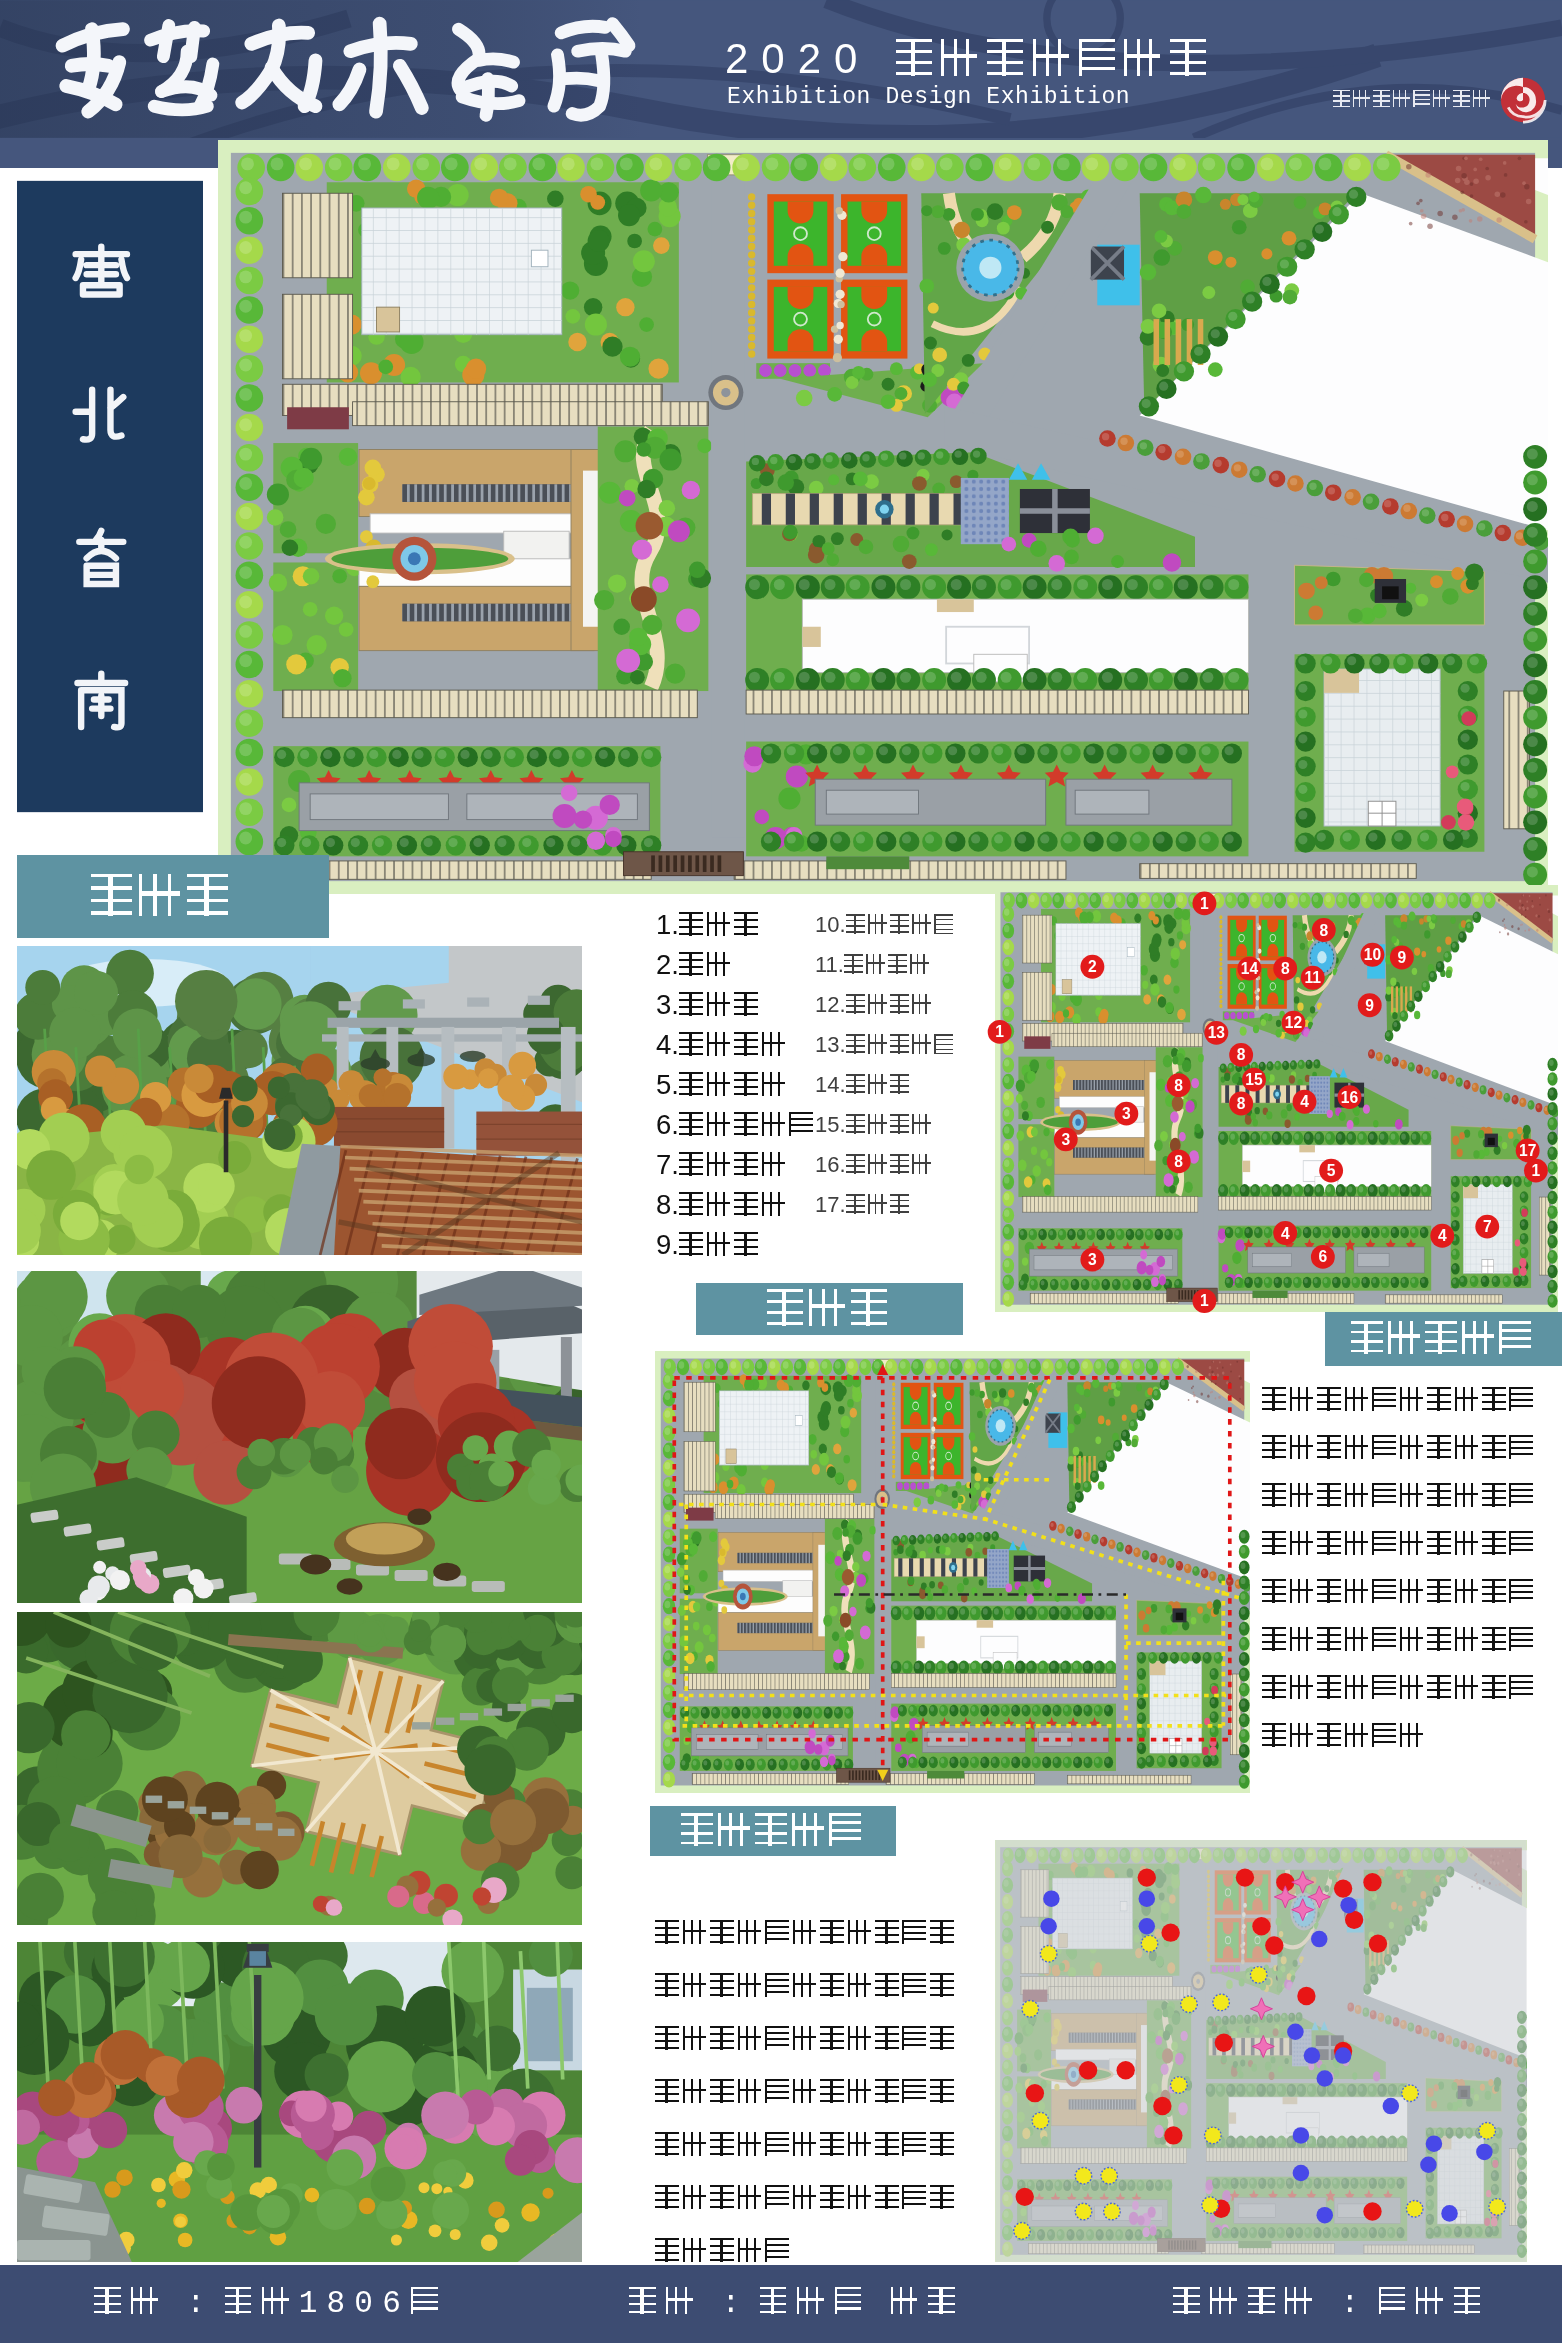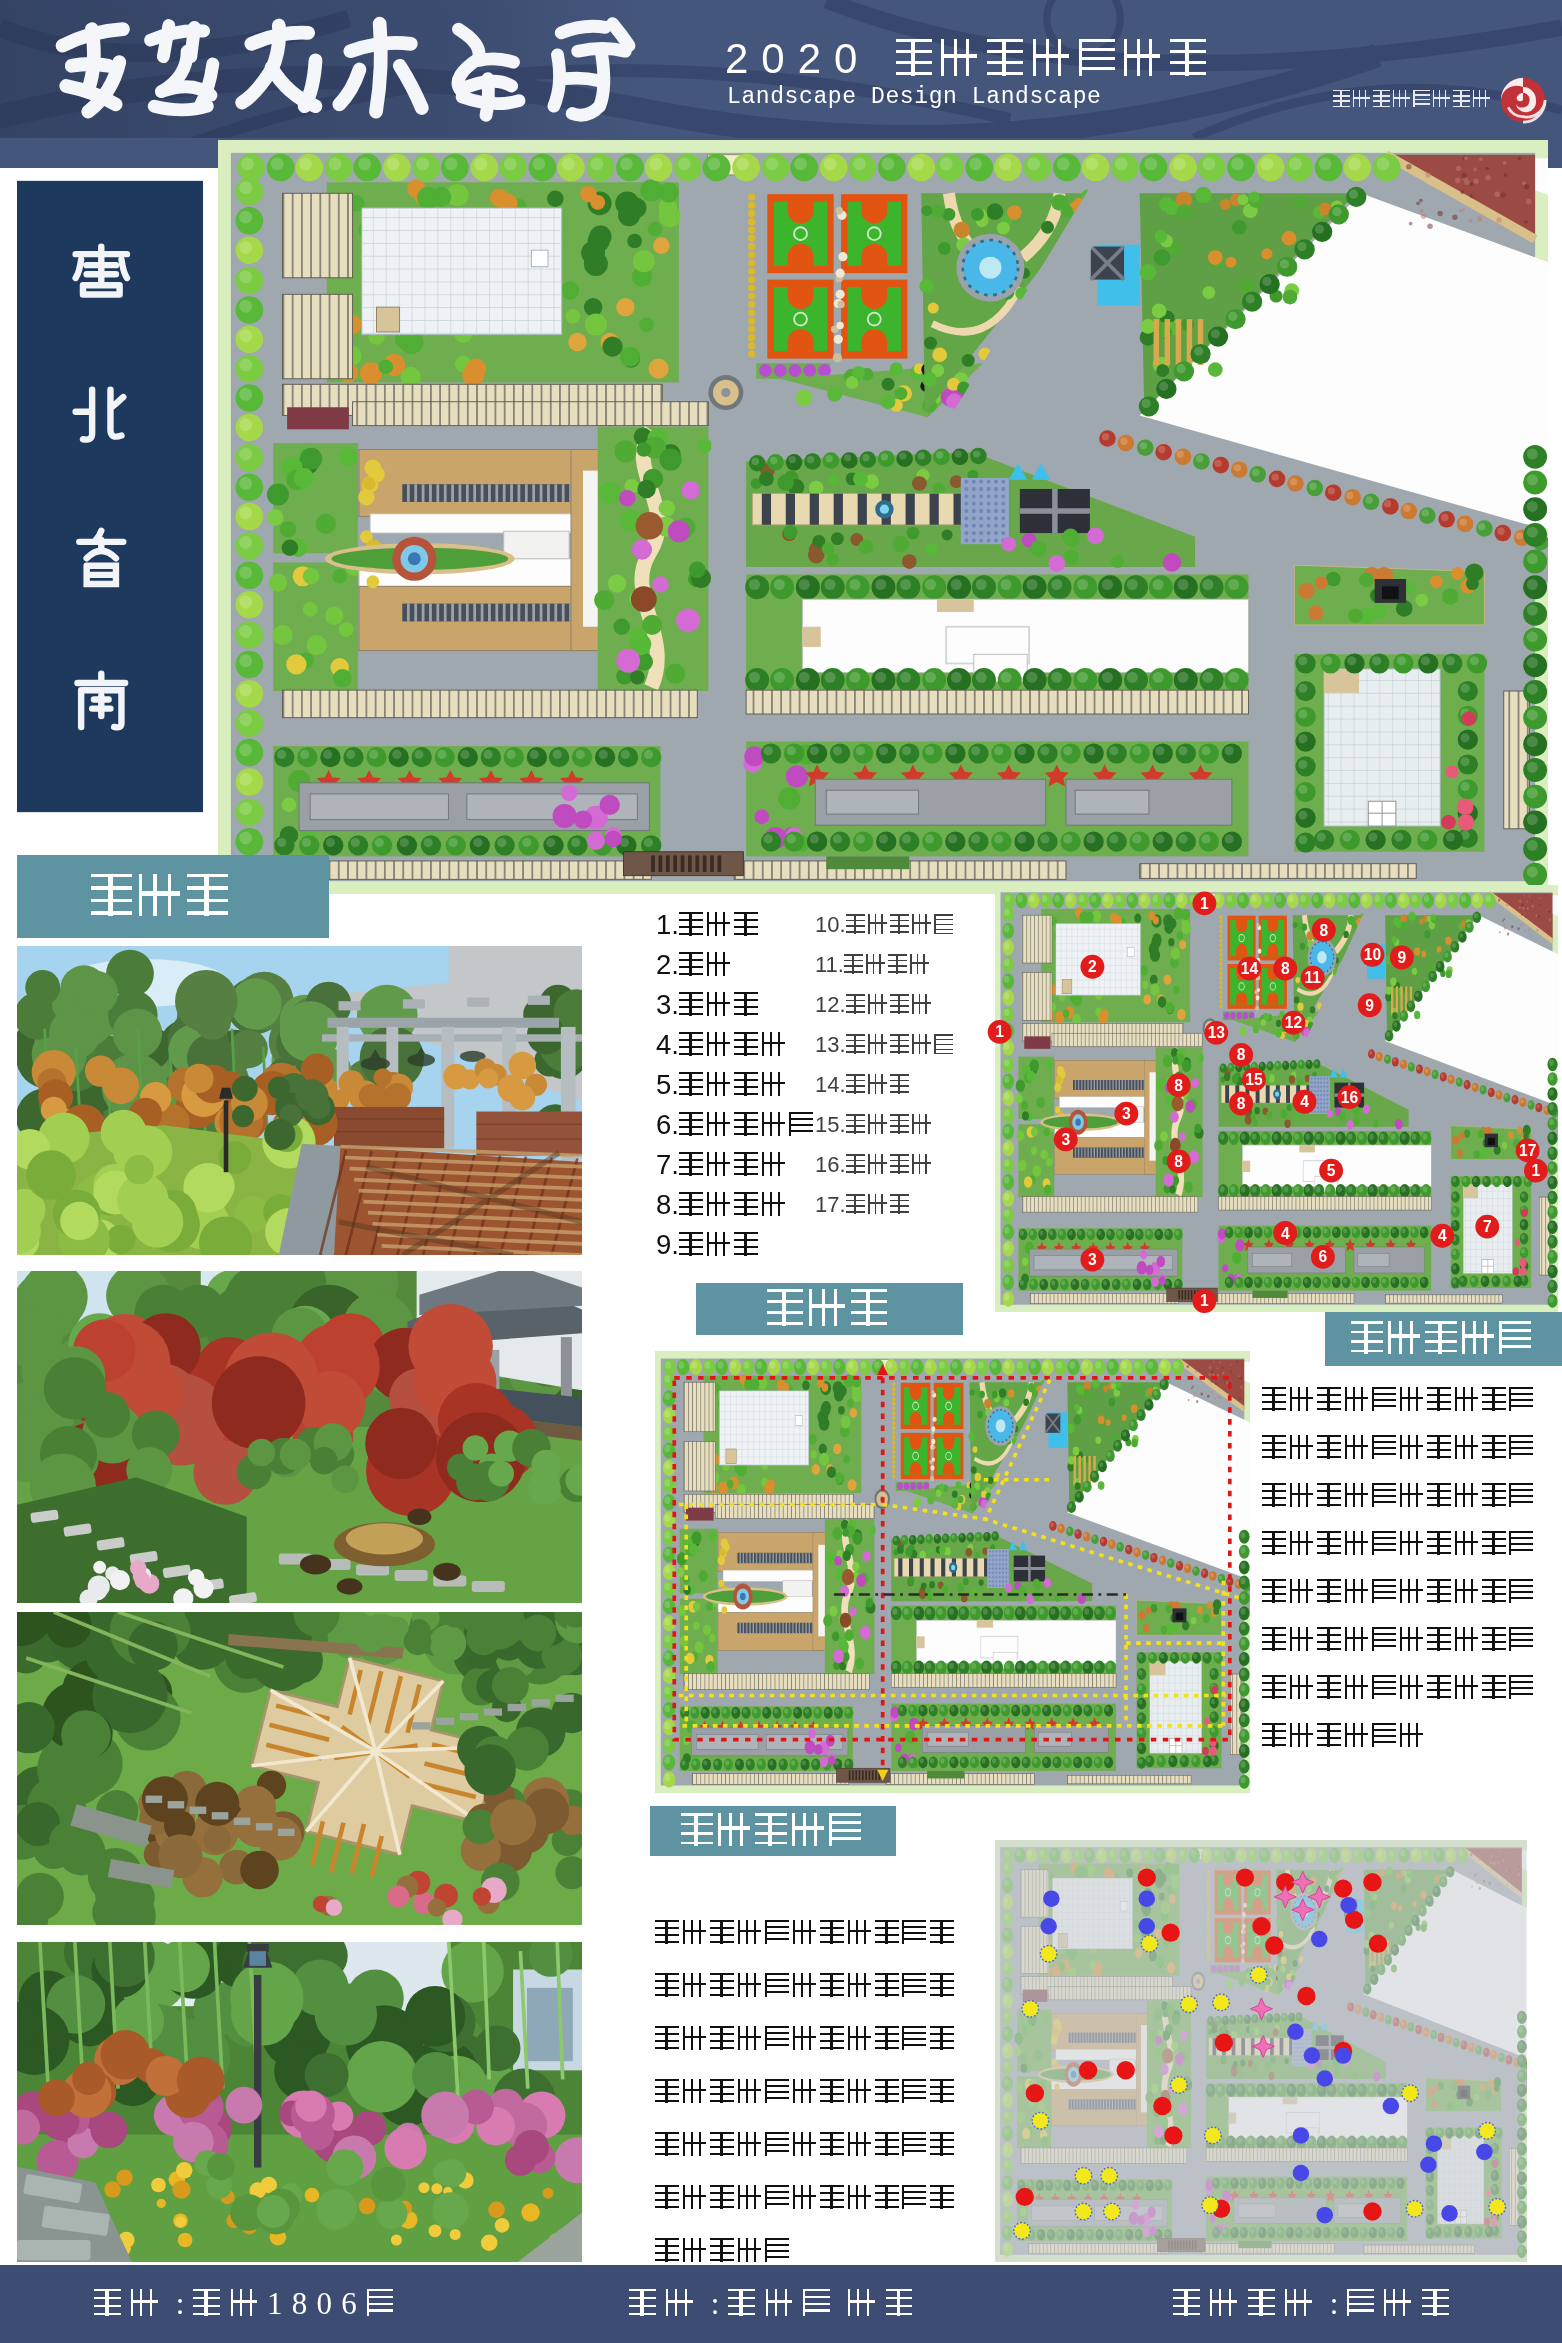--- a/index.html
+++ b/index.html
@@ -4,21 +4,21 @@
 body{width:1562px;height:2344px;position:relative;background:#fff;font-family:"Liberation Sans",sans-serif;overflow:hidden}
 .abs{position:absolute}
 .z{display:inline-block;width:.86em;height:.88em;margin:0 .13em .02em .01em;vertical-align:-.09em;
 background:repeating-linear-gradient(180deg,currentColor 0 .07em,transparent .07em .26em),
 linear-gradient(90deg,transparent 0 42%,currentColor 42% 54%,transparent 54% 100%);}
 .z:nth-of-type(2n){background:repeating-linear-gradient(90deg,currentColor 0 .07em,transparent .07em .3em),
 linear-gradient(180deg,transparent 0 40%,currentColor 40% 52%,transparent 52% 100%);}
 .z:nth-of-type(5n){background:repeating-linear-gradient(180deg,currentColor 0 .07em,transparent .07em .22em),
 linear-gradient(90deg,currentColor 0 .08em,transparent .08em 100%);}
 .teal{background:#5e93a2;color:#fff;position:absolute}
-.serif{font-family:Liberation Serif, serif}
+.serif{font-family:Liberation Mono, monospace}
 .w .z{margin:0 .22em .02em .01em}
 .bb .z{margin:0 .32em .02em .03em}
 </style></head><body>
 <svg width="0" height="0" style="position:absolute">
     <defs>
 <pattern id="pk" width="10" height="10" patternUnits="userSpaceOnUse">
 <rect width="10" height="10" fill="#e7dec0"></rect>
         <rect x="0" width="2" height="10" fill="#8a8676"></rect>
 </pattern>
 <pattern id="pkh" width="10" height="10" patternUnits="userSpaceOnUse">
@@ -1247,21 +1247,21 @@
 <path d="M556,26 q24,-10 48,-6"></path>
           <path d="M552,50 q6,32 -4,56"></path>
 <path d="M574,46 q28,-6 52,0"></path>
           <path d="M600,48 q6,38 -2,58 q-14,14 -30,8"></path>
 <path d="M612,16 q10,12 18,24"></path>
           <path d="M560,76 q20,-2 36,2"></path>
 </g>
 </g>
     </svg>
     <div class="abs" style="left:725px;top:35px;width:569px;color:#fff;font-size:42px;white-space:nowrap"><span style="letter-spacing:13px">2020 </span><span class="w"><i class="z"></i><i class="z"></i><i class="z"></i><i class="z"></i><i class="z"></i><i class="z"></i><i class="z"></i></span></div>
-    <div class="abs" style="left:727px;top:84px;color:#fff;font-family:'Liberation Mono',monospace;font-size:23px;letter-spacing:0.6px">Landscape Design Landscape</div>
+    <div class="abs" style="left:727px;top:84px;color:#fff;font-family:'Liberation Mono',monospace;font-size:23px;letter-spacing:0.6px">Exhibition Design Exhibition</div>
     <div class="abs" style="left:1333px;top:88px;color:#e8eaf2;font-size:20px"><i class="z"></i><i class="z"></i><i class="z"></i><i class="z"></i><i class="z"></i><i class="z"></i><i class="z"></i><i class="z"></i></div>
     <svg class="abs" style="left:1499px;top:76px" width="48" height="48" viewBox="0 0 52 52">
       <circle cx="26" cy="26" r="24" fill="#c23038"></circle>
       <path d="M26,2 A24,24 0 0 0 2,26 A17,17 0 0 1 26,12 A14,14 0 0 1 40,26 A11,11 0 0 1 18,30 A8,8 0 0 0 33,27 A7,7 0 0 0 19,24 A4,4 0 0 0 26,26z" fill="#fff" opacity="0.9"></path>
       <path d="M26,50 A24,24 0 0 0 50,26 A20,20 0 0 1 26,44 A18,18 0 0 1 10,34" fill="none" stroke="#fff" stroke-width="3" opacity="0.85"></path>
     </svg>
   </div>
 <svg style="position:absolute;left:17.4px;top:180px" width="186" height="633" viewBox="0 0 203 689">
     <rect width="203" height="689" fill="#1d3a5e"></rect>
     <g transform="translate(62,72)" fill="none" stroke="#f2f4f8" stroke-width="7" stroke-linecap="round">

